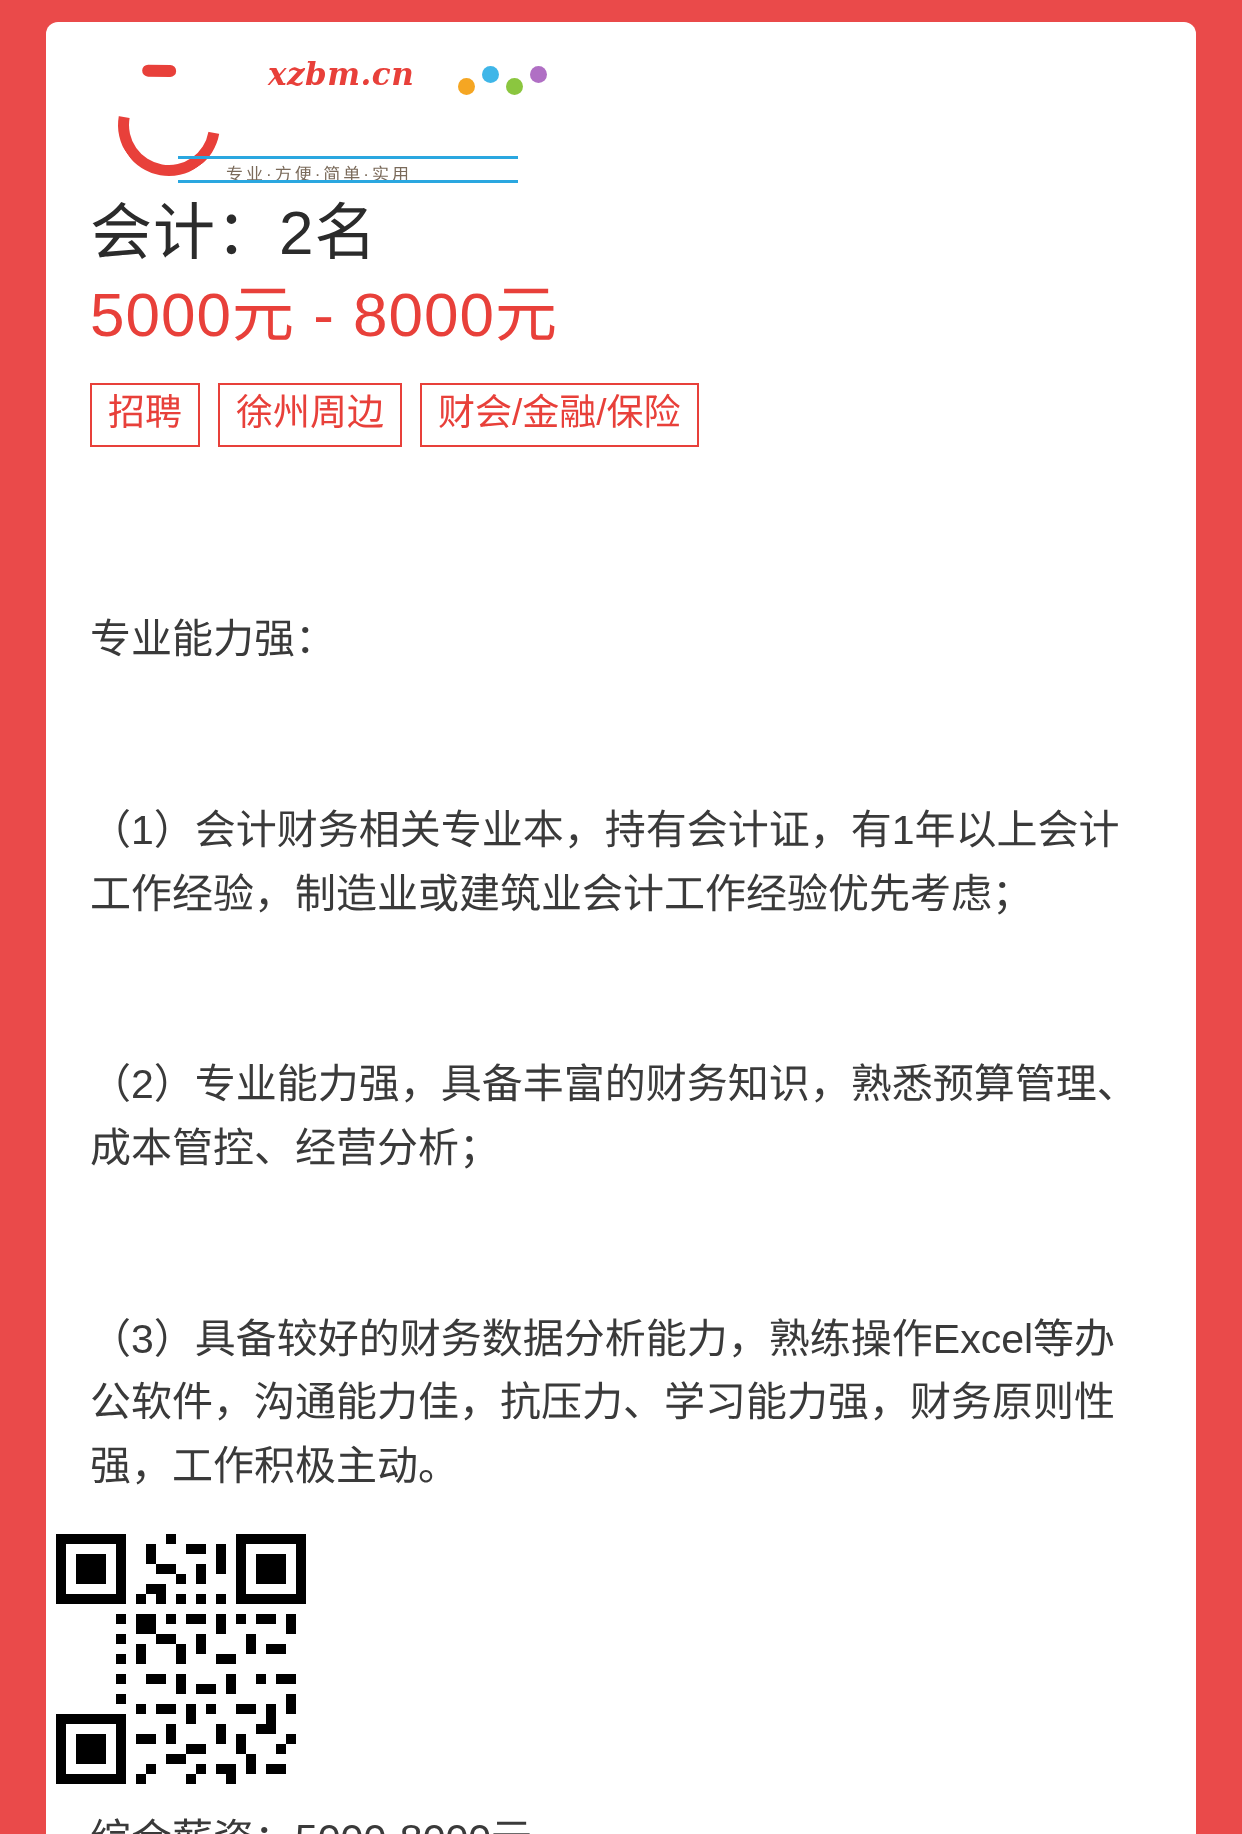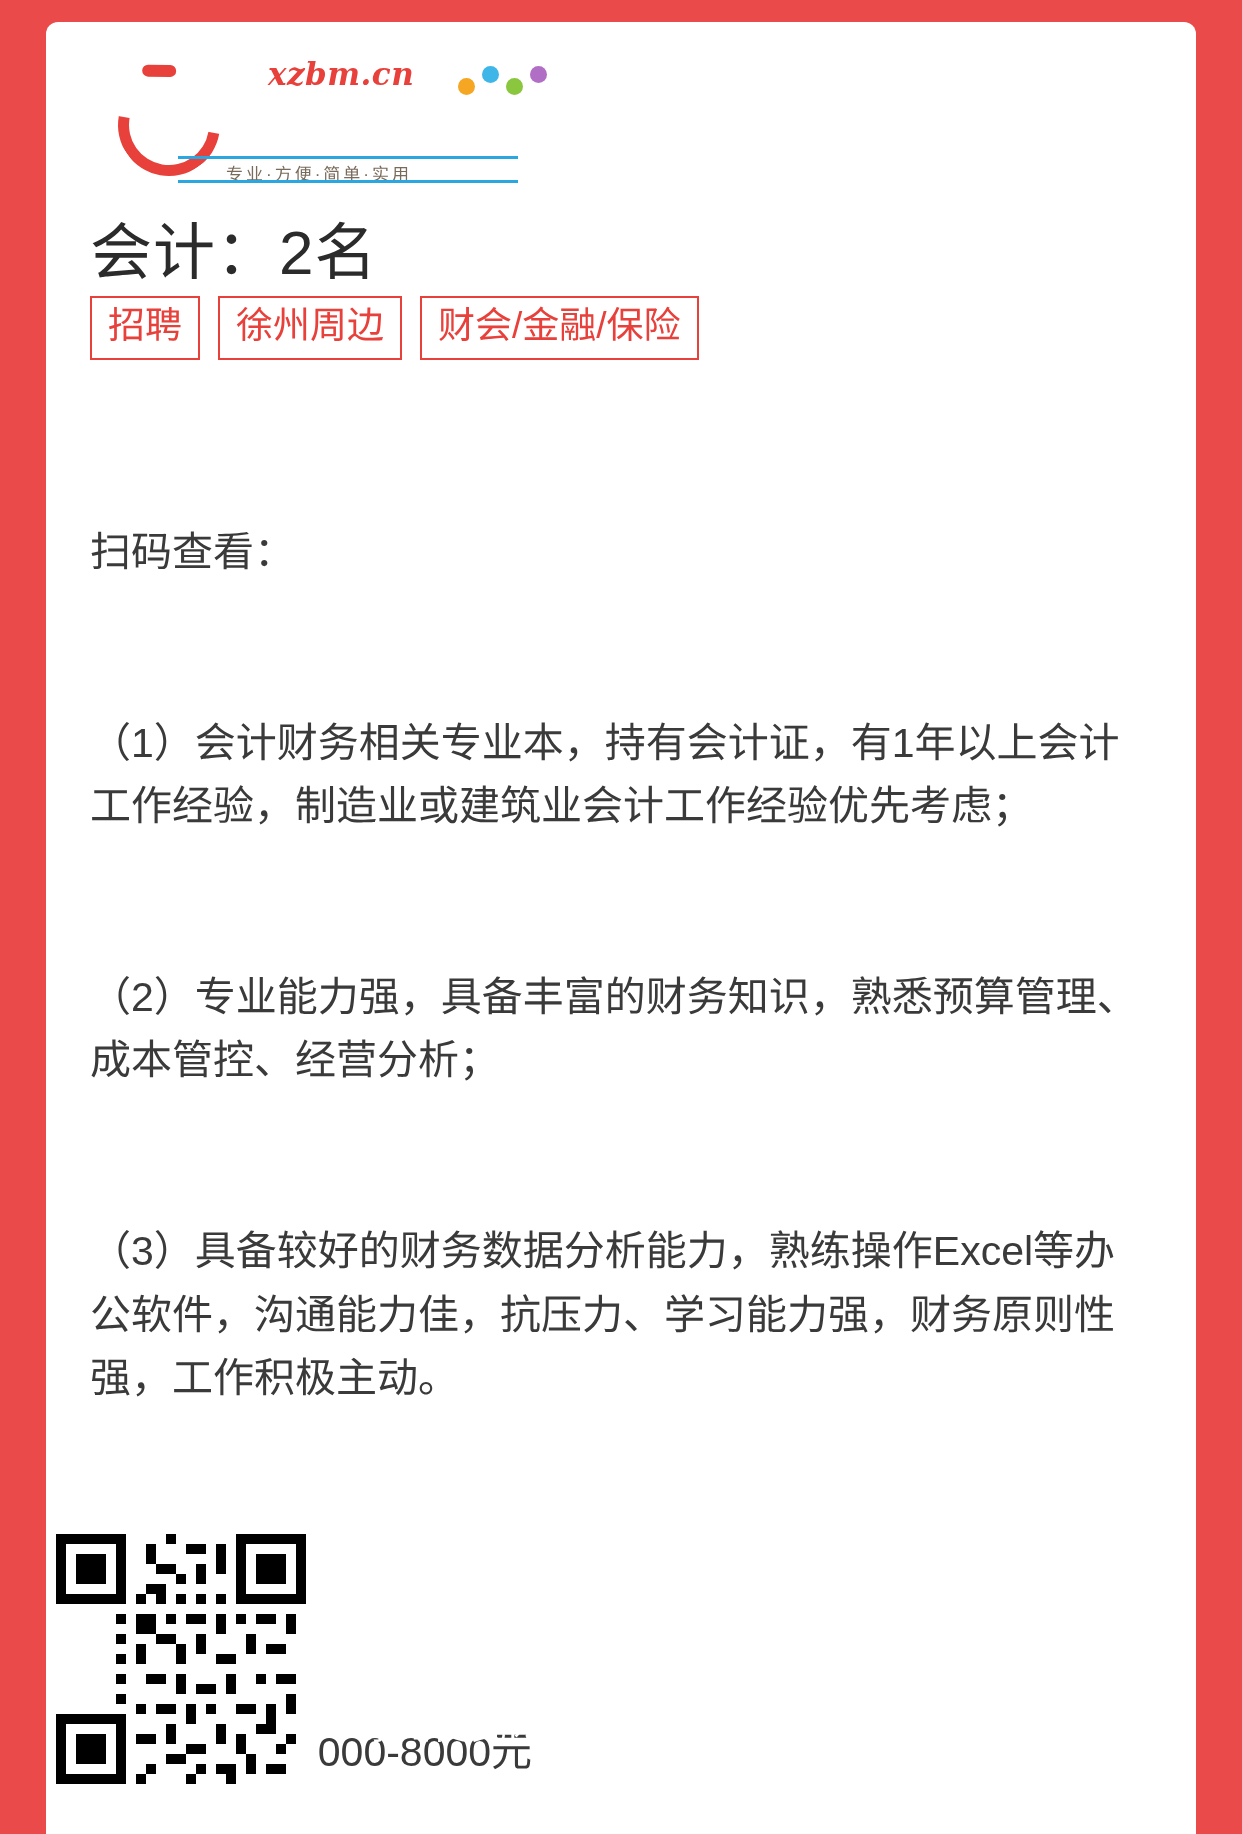--- a/index.html
+++ b/index.html
@@ -28,21 +28,21 @@
     box-sizing: border-box;
     padding: 34px 42px 44px 42px;
   }
 
   
   .logo-wrap {
     position: relative;
     width: 420px;
     height: 128px;
     margin-left: 30px;
-    margin-bottom: 30px;
+    margin-bottom: 10px;
   }
   .logo-swoosh {
     position: absolute;
     left: 0;
     top: 18px;
     width: 80px;
     height: 80px;
     border: 11px solid #e8403a;
     border-radius: 50%;
     border-right-color: transparent;
@@ -214,29 +214,30 @@
           <i></i>
           <i></i>
           <i></i>
       </div>
       <div class="logo-underline"></div>
       <div class="logo-sub">专业·方便·简单·实用</div>
       <div class="logo-underline second"></div>
     </div>
 
     <div class="job-title">会计：2名</div>
+    <div class="salary">5000元 - 8000元</div>
 
     <div class="tags">
       <span class="tag">招聘</span>
       <span class="tag">徐州周边</span>
       <span class="tag">财会/金融/保险</span>
     </div>
 
     <div class="desc">
-      <p>扫码查看：</p>
+      <p>专业能力强：</p>
       <p>（1）会计财务相关专业本，持有会计证，有1年以上会计工作经验，制造业或建筑业会计工作经验优先考虑；</p>
       <p>（2）专业能力强，具备丰富的财务知识，熟悉预算管理、成本管控、经营分析；</p>
       <p>（3）具备较好的财务数据分析能力，熟练操作Excel等办公软件，沟通能力佳，抗压力、学习能力强，财务原则性强，工作积极主动。</p>
       <div class="gap"></div>
       <p>综合薪资：5000-8000元</p>
     </div>
 
   </div>
 
   <div class="footer">

